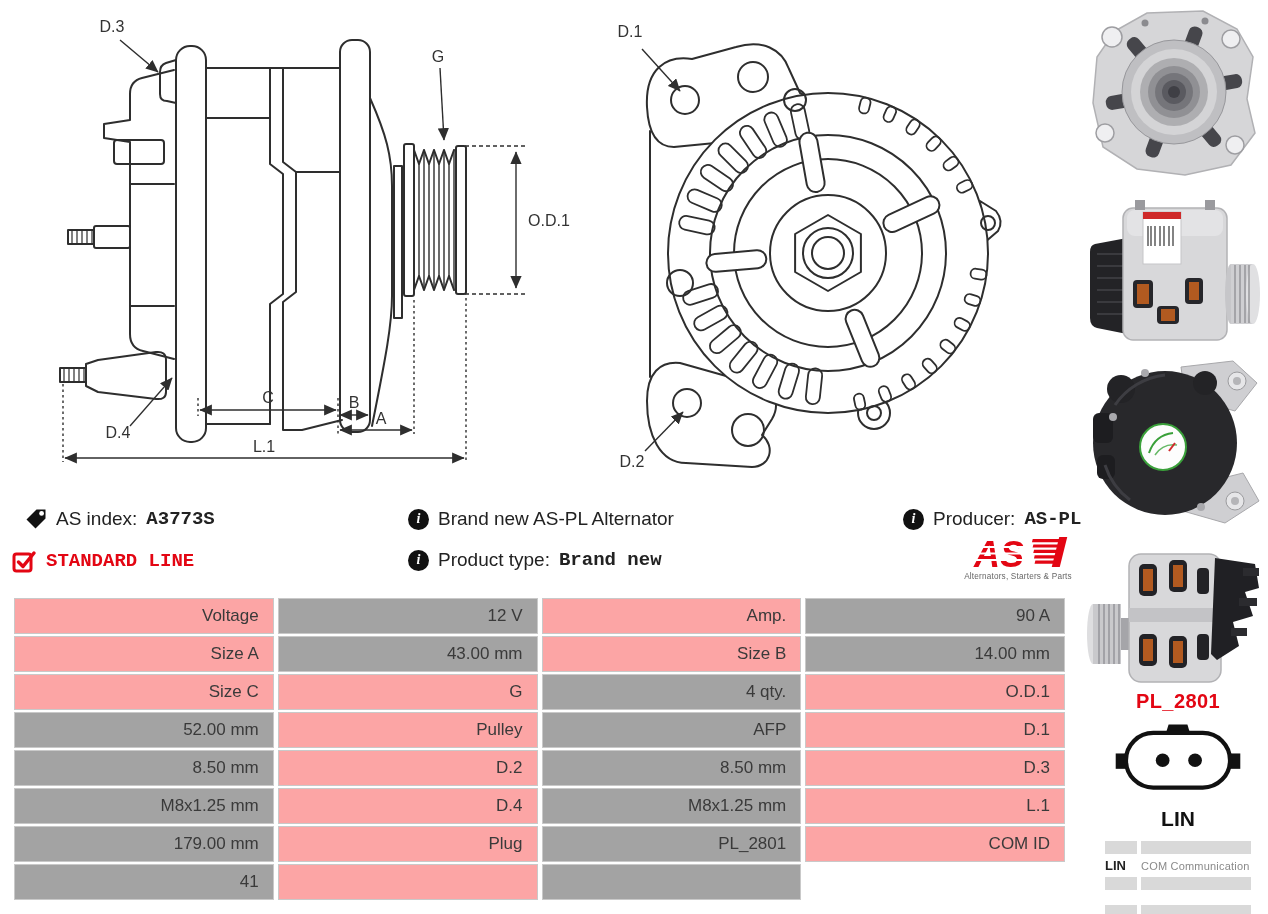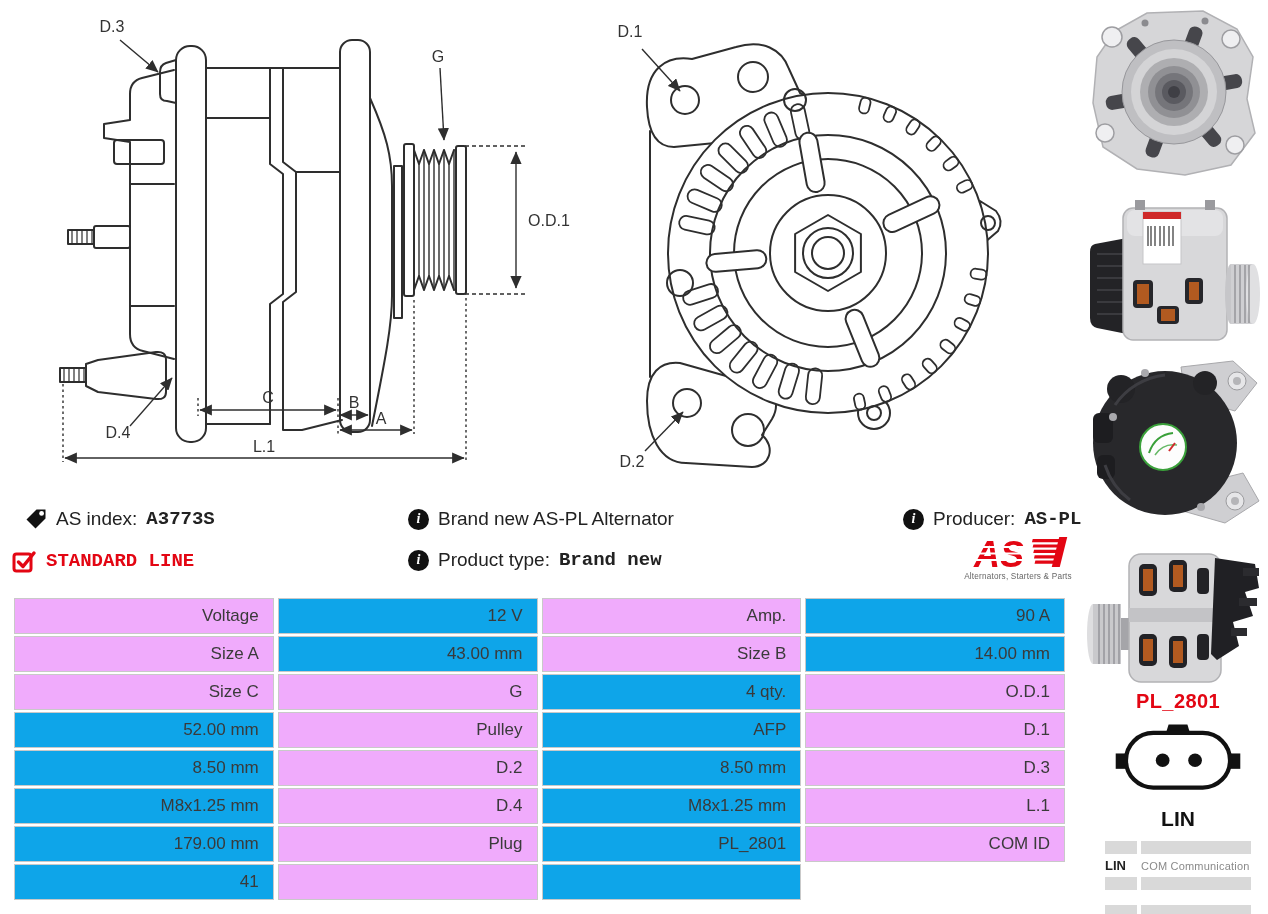--- a/index.html
+++ b/index.html
@@ -18,22 +18,22 @@
   .red{color:var(--red);}
   .icon-box{display:flex;align-items:center;flex:0 0 auto;}
   
   .logo-wrap{position:absolute;left:956px;top:534px;width:124px;text-align:left;}
   
   .spec-table{position:absolute;left:14px;top:598px;width:1051px;display:grid;
               grid-template-columns:1fr 1fr 1fr 1fr;column-gap:4px;row-gap:2px;}
   .cell{height:36px;display:flex;align-items:center;justify-content:flex-end;
         padding-right:14px;font-size:17px;color:#3a3a3a;border:1px solid #c9c9c9;
         box-sizing:border-box;overflow:hidden;}
-  .cell.lab{background:#f0abfc;}
-  .cell.val{background:#0ea5e9;}
+  .cell.lab{background:#fca5a5;}
+  .cell.val{background:#a3a3a3;}
   
   .conn-panel{position:absolute;left:1100px;top:690px;width:156px;text-align:center;}
   .plug-name{font-size:20px;font-weight:bold;color:var(--red);letter-spacing:.4px;}
   .conn-svg{margin-top:8px;}
   .lin-label{font-size:21px;font-weight:bold;color:#111;margin-top:0px;}
   .com-table{margin-top:10px;padding:0 5px;text-align:left;}
   .com-row{display:grid;grid-template-columns:32px 1fr;column-gap:4px;margin-bottom:4px;
            align-items:center;}
   .bar{height:13px;background:#d9d9d9;}
   .com-key{font-size:13px;font-weight:bold;color:#222;}

